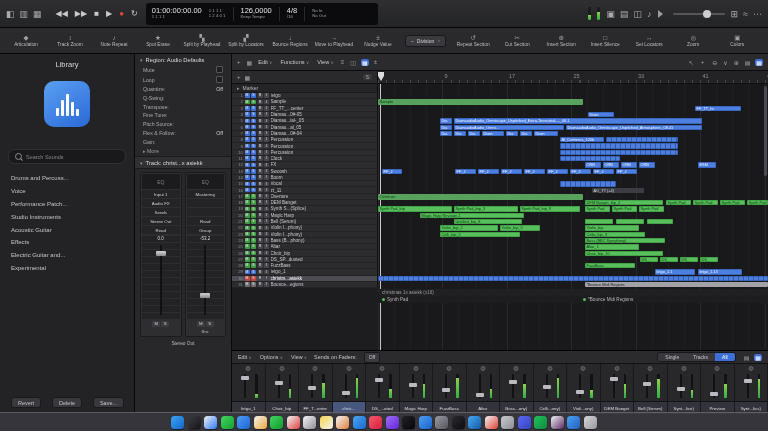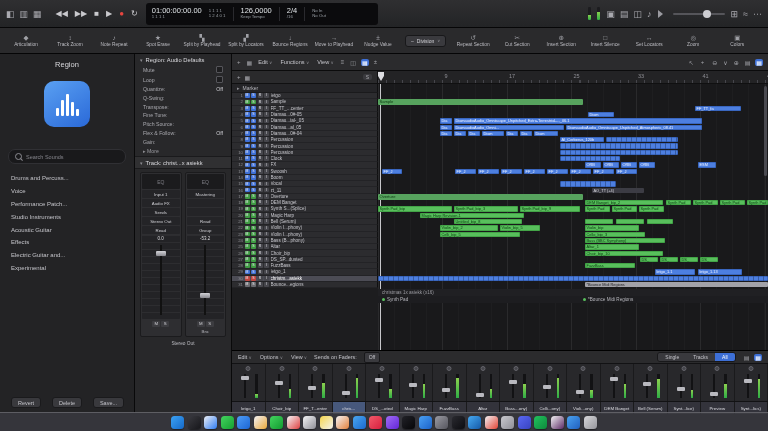--- a/index.html
+++ b/index.html
@@ -181,21 +181,21 @@
       <div class="lcd-small">1 1 1 1</div>
       <div class="lcd-small">1 2 4 0 1</div>
     </div>
     <div class="lcd-div"></div>
     <div class="lcd-sec">
       <div class="lcd-big">126,0000</div>
       <div class="lcd-small">Keep Tempo</div>
     </div>
     <div class="lcd-div"></div>
     <div class="lcd-sec">
-      <div class="lcd-big">2/4</div>
+      <div class="lcd-big">4/8</div>
       <div class="lcd-small">/16</div>
     </div>
     <div class="lcd-div"></div>
     <div class="lcd-sec">
       <div class="lcd-small">No In</div>
       <div class="lcd-small">No Out</div>
     </div>
   </div>
   <div id="cb-right">
     <div class="meter">
@@ -292,21 +292,21 @@
         <div class="tb-lbl">Zoom</div>
       </div>
       <div class="tb-btn">
         <div class="tb-ico">▣</div>
         <div class="tb-lbl">Colors</div>
       </div>
     </div>
 </div>
 
 <div id="library">
-  <div id="lib-title">Region</div>
+  <div id="lib-title">Library</div>
   <div id="patch-icon">
     <i style="height:8px"></i>
       <i style="height:16px"></i>
       <i style="height:22px"></i>
       <i style="height:14px"></i>
       <i style="height:7px"></i>
   </div>
   <div id="search">
     <span class="mag"></span>
     <span>Search Sounds</span>

